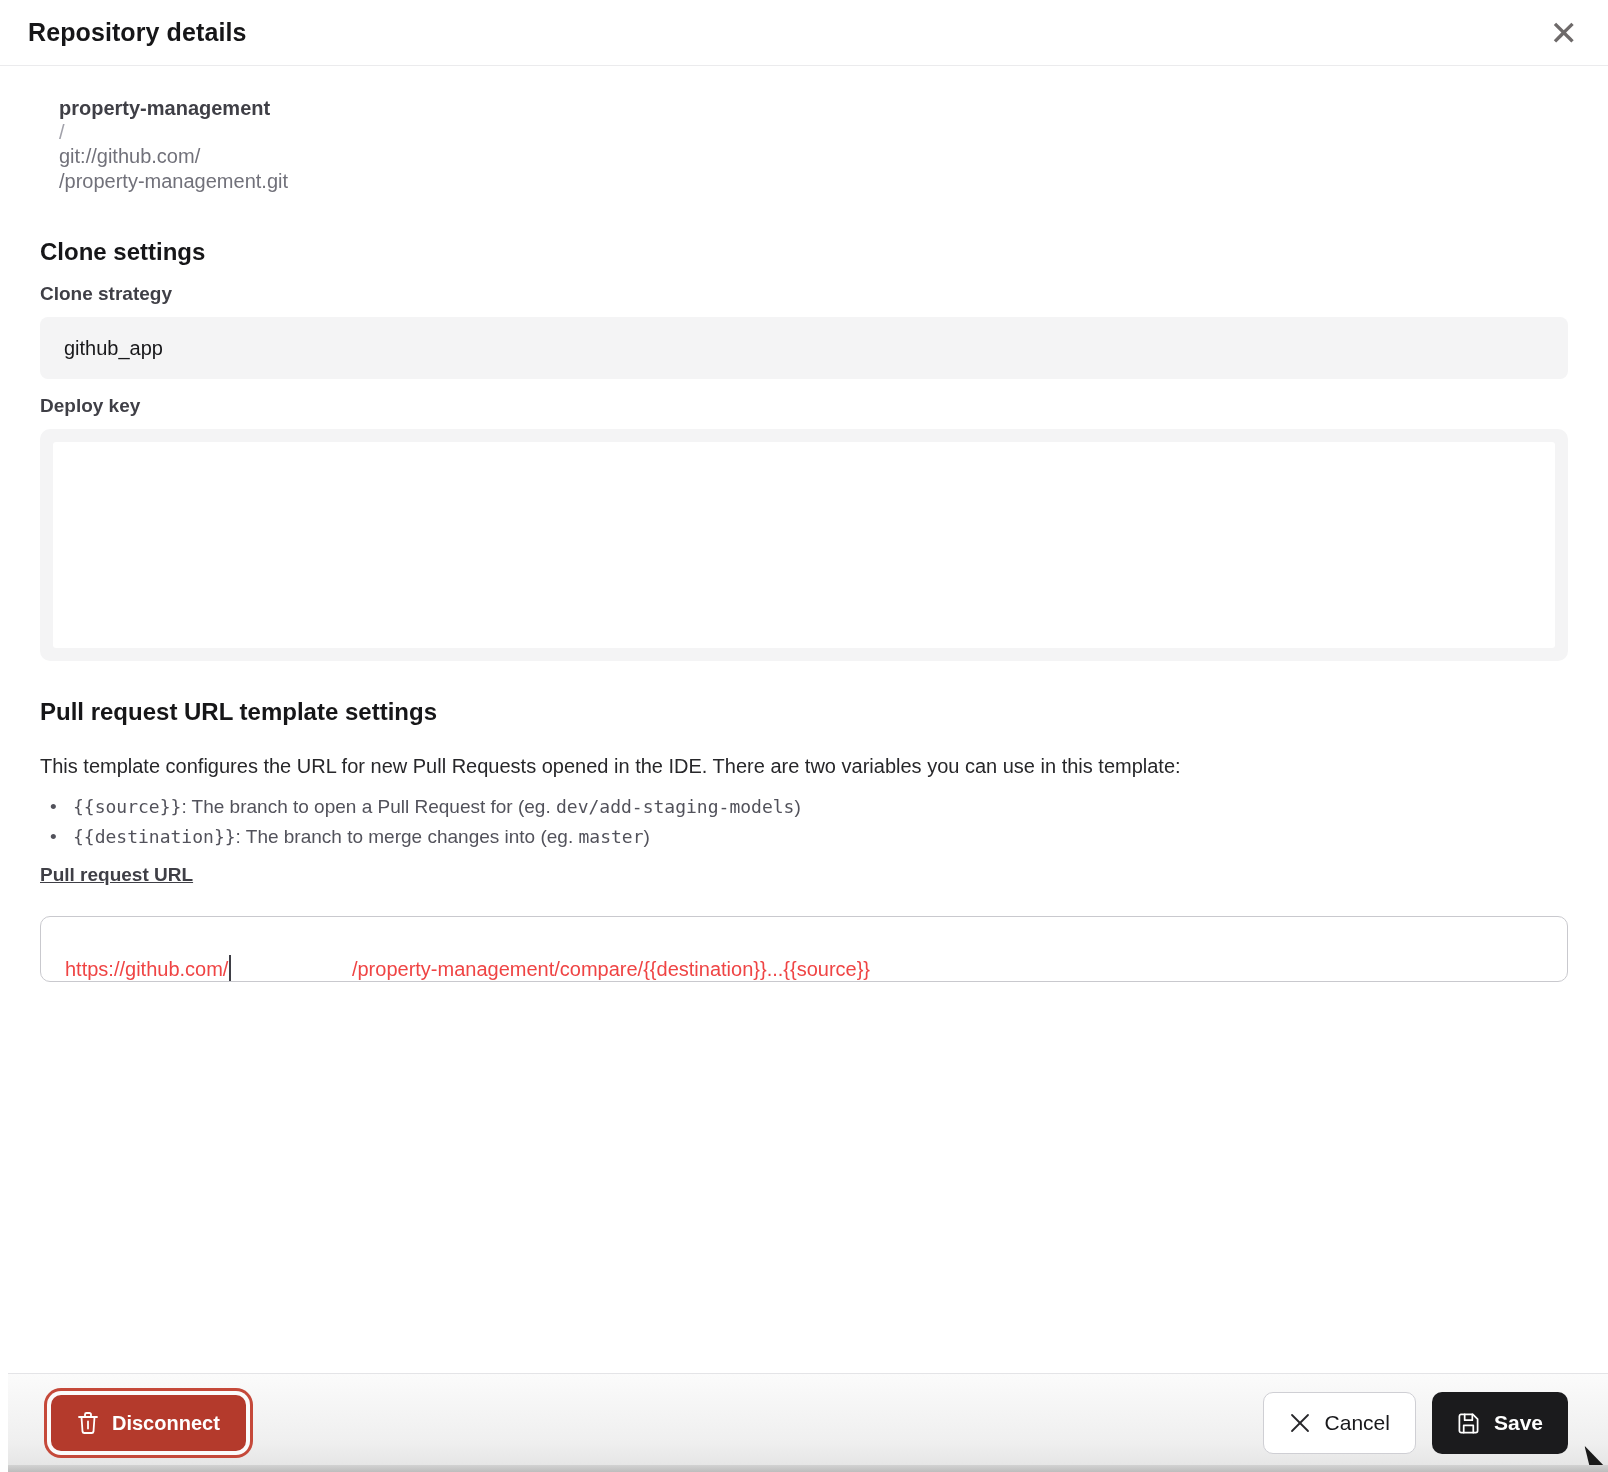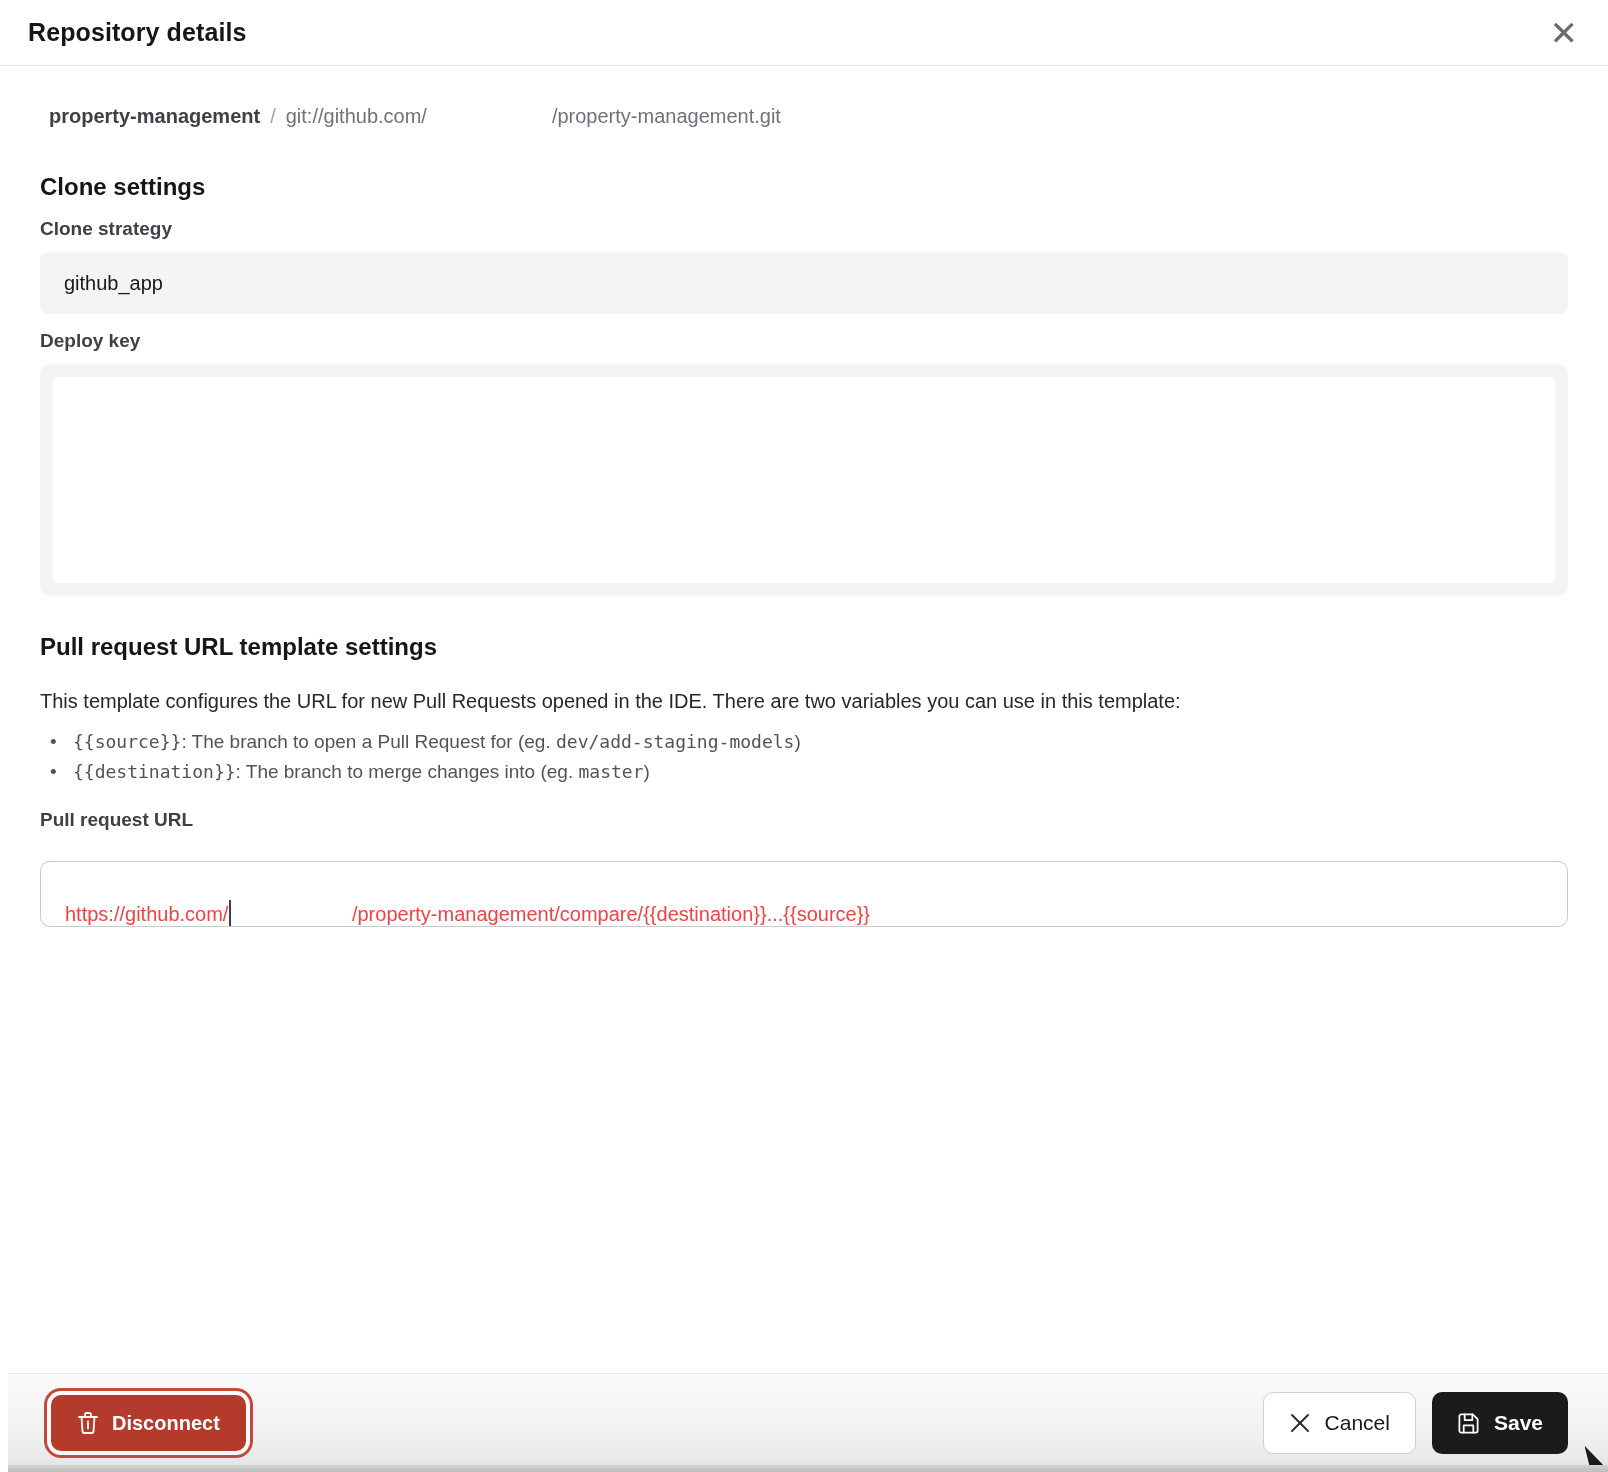--- a/index.html
+++ b/index.html
@@ -30,28 +30,29 @@
     cursor: pointer;
     background: none; border: none;
     padding: 0 2px;
     font-family: "Liberation Sans", sans-serif;
   }
 
   
   .content { padding: 0 40px; }
 
   .breadcrumb {
-    margin-top: 38px;
+    margin-top: 30px;
     font-size: 20px;
     line-height: 24px;
     color: #71717a;
     display: flex;
     align-items: baseline;
     padding-left: 9px;
     white-space: nowrap;
+    flex-direction: column;
   }
   .breadcrumb .repo-name { font-weight: 700; color: #3f3f46; }
   .breadcrumb .sep { margin: 0 10px; color: #a1a1aa; }
   .redacted-gap { display: inline-block; width: 125px; height: 1px; }
 
   .section-heading {
     margin-top: 44px;
     font-size: 24px;
     font-weight: 700;
     line-height: 30px;
@@ -121,21 +122,21 @@
     position: absolute;
     left: 10px;
     color: #52525b;
   }
   .code {
     font-family: "DejaVu Sans Mono", monospace;
     font-size: 18px;
     color: #52525b;
   }
 
-  .url-label { margin-top: 22px; }
+  .url-label { margin-top: 12px; text-decoration: underline; }
 
   .text-input {
     margin-top: 30px;
     height: 66px;
     background: #ffffff;
     border: 1.5px solid #c9c9ce;
     border-radius: 10px;
     display: flex;
     align-items: flex-end;
     padding: 0 24px;

